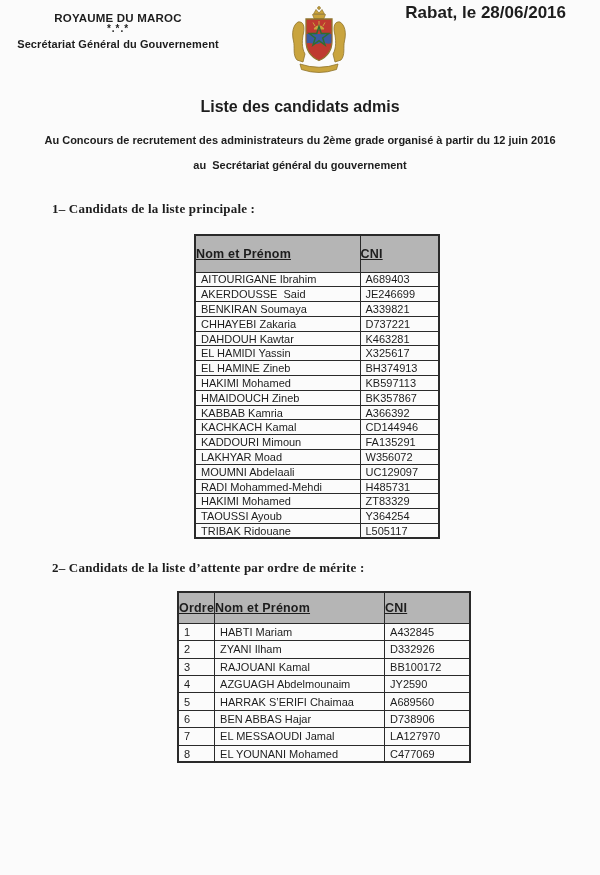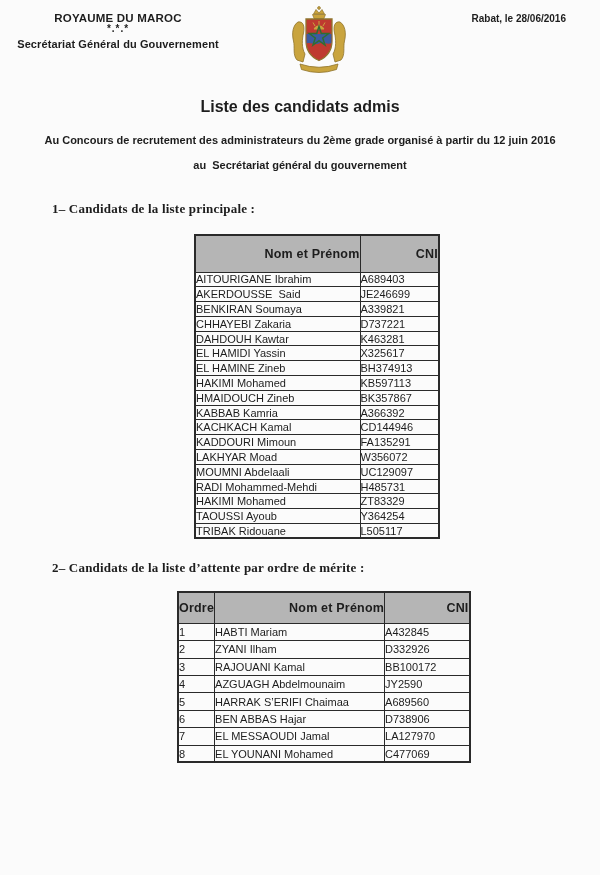--- a/index.html
+++ b/index.html
@@ -12,44 +12,44 @@
   }
   .page { position:relative; width:600px; height:875px; }
 
   
   .doc-header { position:relative; height:88px;padding-left:9px; }
   .org-block { position:absolute; left:12px; top:12px; width:212px; text-align:center; font-weight:bold; }
   .org1 { font-size:11.5px; letter-spacing:.2px; }
   .org2 { font-size:10px; line-height:10px; letter-spacing:1px; }
   .org3 { font-size:11px; margin-top:4px; letter-spacing:.1px; }
   .emblem { position:absolute; left:288px; top:5px; width:62px; height:74px; }
-  .date-line { position:absolute; right:34px; top:13px; font-size:10px; font-weight:bold; }
+  .date-line { position:absolute; right:34px; top:3px; font-size:17px; font-weight:bold; }
 
   
   .doc-title { text-align:center; font-weight:bold; font-size:16px; margin-top:10px; }
   .doc-subtitle { text-align:center; font-weight:bold; font-size:11px; white-space:pre; }
   .sub1 { margin-top:18px; }
   .sub2 { margin-top:13px; }
 
   
   .section-heading {
     font-family:"Liberation Serif", serif;
     font-weight:bold; font-size:13px; margin-left:52px; letter-spacing:.2px;
   }
   .sh1 { margin-top:30px; }
   .sh2 { margin-top:21px; }
 
   
   table { border-collapse:collapse; table-layout:fixed; border:2px solid var(--table-border, #2a2a2a); }
   th, td { border:1px solid var(--table-border, #2a2a2a); white-space:pre; overflow:hidden; }
   th {
     background: var(--table-header-bg, #b5b5b5);
-    font-weight:bold; text-align:right; font-size:12.5px; letter-spacing:.2px;
+    font-weight:bold; text-align:left; font-size:12.5px; letter-spacing:.2px;text-decoration:underline;
   }
-  td { font-size:11px; vertical-align:middle; line-height:12px; }
+  td { font-size:11px; padding-left:5px; vertical-align:middle; line-height:12px; }
   .t1 { margin:17px 0 0 194px; }
   .t1 th { height:37px; }
   .t1 td { height:14.8px; }
   .t2 { margin:15px 0 0 177px; }
   .t2 th { height:31px; }
   .t2 td { height:17.4px; }
 </style>
 </head>
 <body>
 

